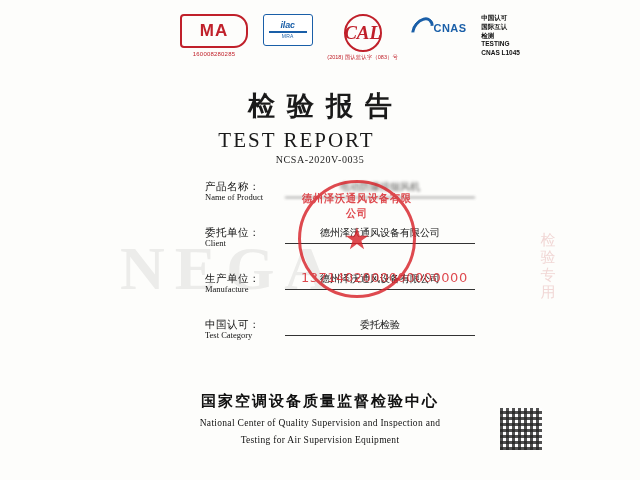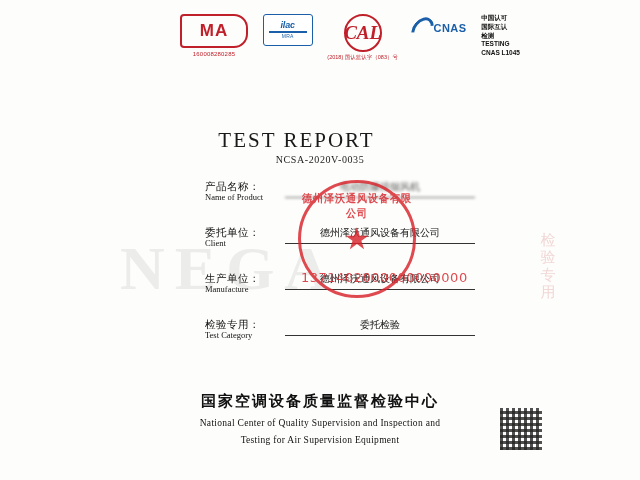--- a/index.html
+++ b/index.html
@@ -399,20 +399,21 @@
       <div class="cn">国际互认</div>
       <div class="cn">检测</div>
       <div>TESTING</div>
       <div>CNAS L1045</div>
     </div>
   </div>
 
   <div class="wm-text">NEGA</div>
   <div class="wm-right">检验专用</div>
 
+  <div class="title-cn">检验报告</div>
   <div class="title-en">TEST REPORT</div>
   <div class="report-no">NCSA-2020V-0035</div>
 
   <div class="fields">
 
     <div class="field-row">
       <div class="field-label">
         <span class="cn">产品名称：</span>
         <span class="en">Name of Product</span>
       </div>
@@ -430,21 +431,21 @@
     <div class="field-row">
       <div class="field-label">
         <span class="cn">生产单位：</span>
         <span class="en">Manufacture</span>
       </div>
       <div class="field-value">德州泽沃通风设备有限公司</div>
     </div>
 
     <div class="field-row">
       <div class="field-label">
-        <span class="cn">检验专用：</span>
+        <span class="cn">中国认可：</span>
         <span class="en">Test Category</span>
       </div>
       <div class="field-value">委托检验</div>
     </div>
   </div>
 
   <div class="seal">
     <div class="seal-top">德州泽沃通风设备有限公司</div>
     <div class="star">★</div>
     <div class="seal-bottom">1371402000000000000</div>

